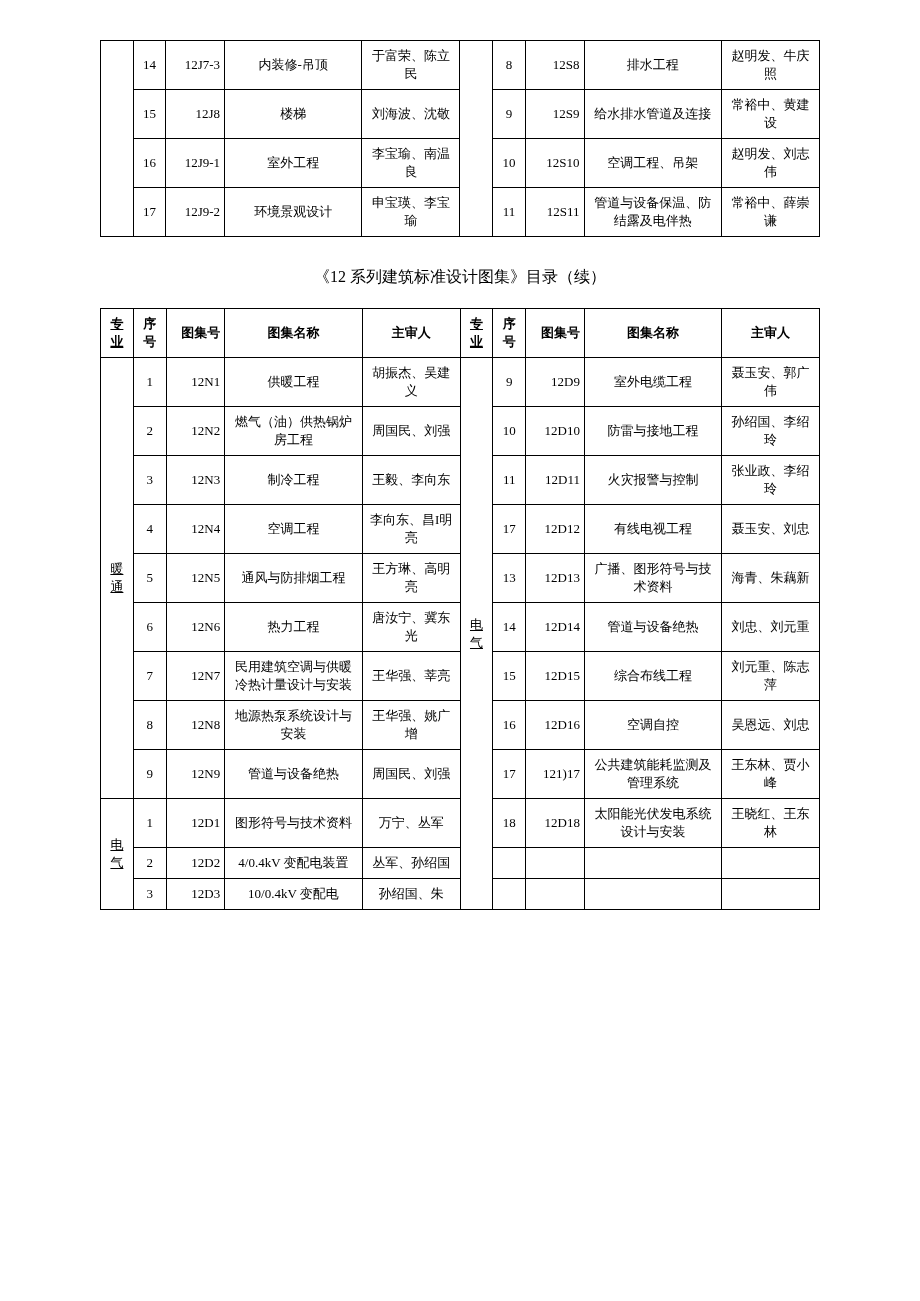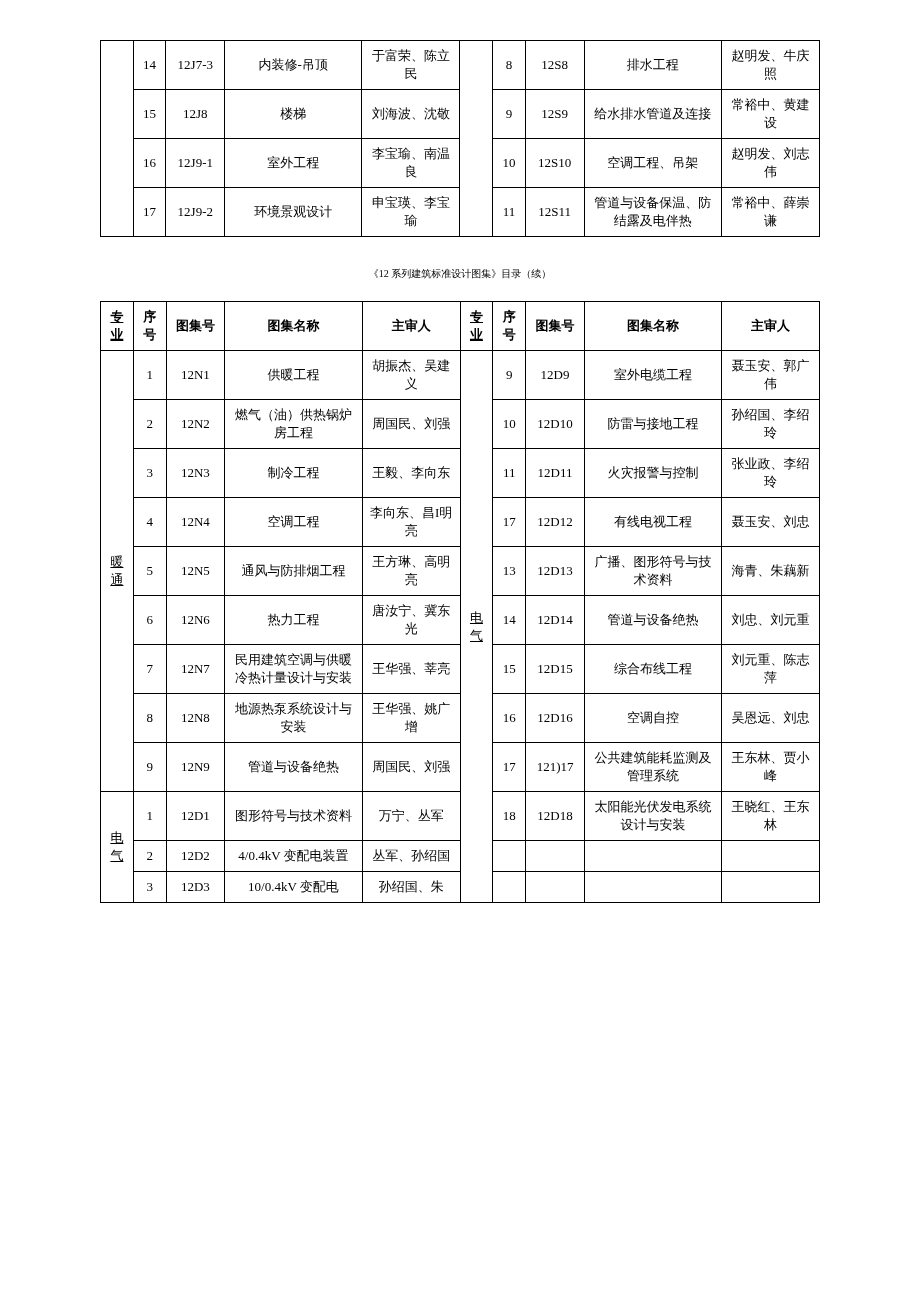--- a/index.html
+++ b/index.html
@@ -18,26 +18,26 @@
     }
     td, th {
       border: 1px solid #000;
       padding: 6px 4px;
       text-align: center;
       vertical-align: middle;
       font-size: 13px;
     }
     .section-title {
       text-align: center;
-      font-size: 10px;
+      font-size: 16px;
       margin: 30px 0 20px 0;
     }
     .col-specialty { width: 24px; text-decoration: underline; }
     .col-seq { width: 24px; }
-    .col-code { width: 50px; }
+    .col-code { width: 50px; text-align: right; }
     .col-name { width: 130px; }
     .col-reviewer { width: 90px; }
   </style>
 </head>
 <body>
 
 <table>
   <tbody id="top-tbody">
       <tr>
         <td rowspan="4" class="col-specialty"></td>

